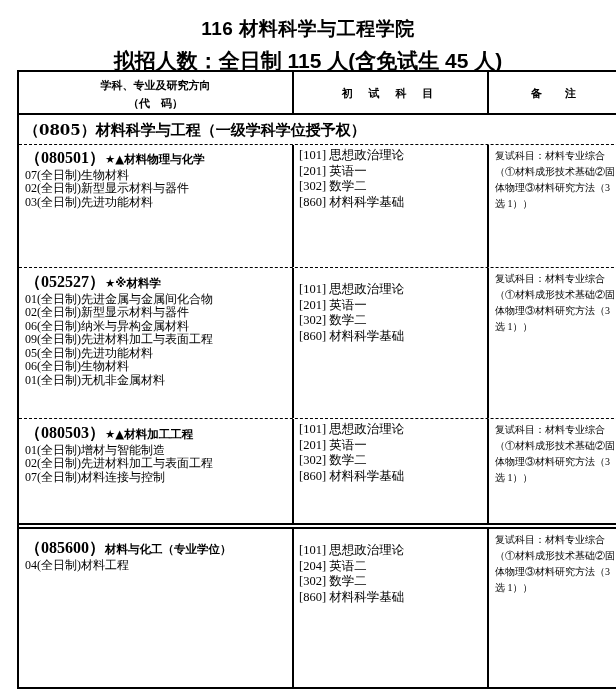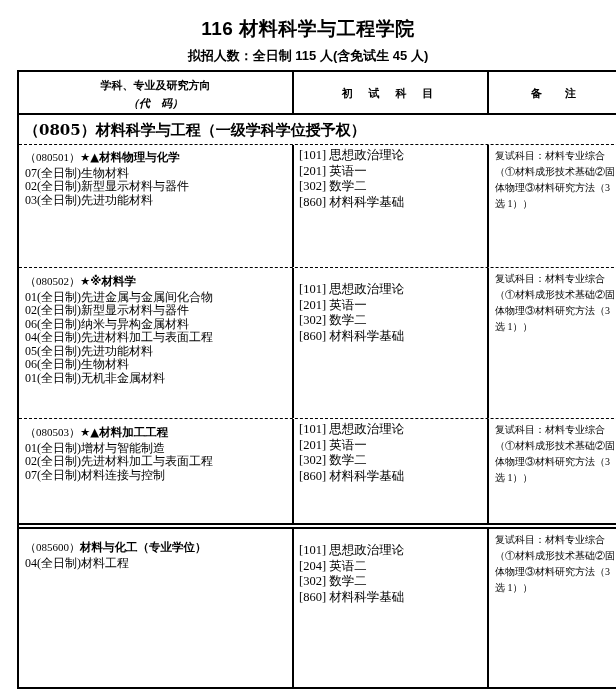--- a/index.html
+++ b/index.html
@@ -3,49 +3,49 @@
 <meta charset="utf-8">
 <style>
   html, body { margin: 0; padding: 0; background: #ffffff; }
   body { width: 616px; height: 693px; position: relative; overflow: hidden; color: #000; }
   .title {
     position: absolute; left: 0; top: 16px; width: 616px; text-align: center;
     font-family: "Liberation Sans", "DejaVu Sans", sans-serif; font-weight: bold; font-size: 19px; letter-spacing: 0.5px;
   }
   .subtitle {
     position: absolute; left: 0; top: 47px; width: 616px; text-align: center;
-    font-family: "Liberation Sans", "DejaVu Sans", sans-serif; font-weight: bold; font-size: 13px;
+    font-family: "Liberation Sans", "DejaVu Sans", sans-serif; font-weight: bold; font-size: 21px;
   }
   .table {
     position: absolute; left: 3px; top: 70px; width: 609px; height: 619px;
     border: 2px solid #000; box-sizing: border-box; margin-left: 14px;
   }
   .hdr { position: absolute; top: 0; height: 43px; border-bottom: 2px solid #000; box-sizing: border-box;
     font-family: "DejaVu Sans", sans-serif; font-weight: bold; font-size: 11px; text-align: center; }
   .hdr.c1 { left: 0; width: 275px; border-right: 2px solid #000; }
   .hdr.c2 { left: 275px; width: 195px; border-right: 2px solid #000; }
   .hdr.c3 { left: 470px; width: 135px; }
   .hdr .l1 { position: absolute; top: 6px; left: 0; width: 100%; }
-  .hdr .l2 { position: absolute; top: 24px; left: 0; width: 100%; font-style: italic; }
+  .hdr .l2 { position: absolute; top: 24px; left: 0; width: 100%; }
   .hdr .mid { position: absolute; top: 14px; left: 0; width: 100%; letter-spacing: 6px; }
   .section {
     position: absolute; left: 0; top: 43px; width: 605px; height: 30px; box-sizing: border-box;
     border-bottom: 1px dashed #000;
     font-family: "DejaVu Serif", "Liberation Serif", serif; font-weight: bold; font-size: 15px; padding: 6px 0 0 5px;
   }
   .row { position: absolute; left: 0; width: 605px; box-sizing: border-box; }
   .row .cell { position: absolute; top: 0; height: 100%; box-sizing: border-box;
     font-family: "Liberation Serif", "DejaVu Serif", serif; font-size: 12px; line-height: 13.5px; }
   .row .c1 { left: 0; width: 275px; border-right: 2px solid #000; padding: 6px 0 0 6px; }
   .row .c2 { left: 275px; width: 195px; border-right: 2px solid #000; padding: 3px 0 0 5px; }
   .row .c3 { left: 470px; width: 135px; padding: 3px 4px 0 6px; line-height: 16px; font-size: 10px; }
   .row .c2 div { line-height: 15.5px; font-size: 12.5px; }
   .dash { border-bottom: 1px dashed #000; }
   .major { font-weight: bold; font-family: "DejaVu Sans", sans-serif; font-size: 11.5px; margin-bottom: 2px; }
-  .major .code { font-family: "Liberation Serif", serif; font-weight: normal; font-size: 11px; }
+  .major .code { font-family: "Liberation Serif", serif; font-weight: bold; font-size: 16px; }
   .dir { white-space: nowrap; }
 </style>
 </head>
 <body>
 
 <div class="title">116 材料科学与工程学院</div>
 <div class="subtitle">拟招人数：全日制 115 人(含免试生 45 人)</div>
 
 <div class="table">
   <div class="hdr c1">
@@ -72,25 +72,25 @@
       <div>[101]  思想政治理论</div>
       <div>[201]  英语一</div>
       <div>[302]  数学二</div>
       <div>[860]  材料科学基础</div>
     </div>
     <div class="cell c3">复试科目：材料专业综合（①材料成形技术基础②固体物理③材料研究方法（3 选 1））</div>
   </div>
 
   <div class="row dash" style="top:196px;height:151px;">
     <div class="cell c1" style="padding-top:7px;">
-      <div class="major"><span class="code">（080502）</span><span>★※材料学</span></div>
+      <div class="major"><span class="code">（052527）</span><span>★※材料学</span></div>
       <div class="dir">01(全日制)先进金属与金属间化合物</div>
       <div class="dir">02(全日制)新型显示材料与器件</div>
       <div class="dir">06(全日制)纳米与异构金属材料</div>
-      <div class="dir">04(全日制)先进材料加工与表面工程</div>
+      <div class="dir">09(全日制)先进材料加工与表面工程</div>
       <div class="dir">05(全日制)先进功能材料</div>
       <div class="dir">06(全日制)生物材料</div>
       <div class="dir">01(全日制)无机非金属材料</div>
     </div>
     <div class="cell c2" style="padding-top:14px;">
       <div>[101]  思想政治理论</div>
       <div>[201]  英语一</div>
       <div>[302]  数学二</div>
       <div>[860]  材料科学基础</div>
     </div>

